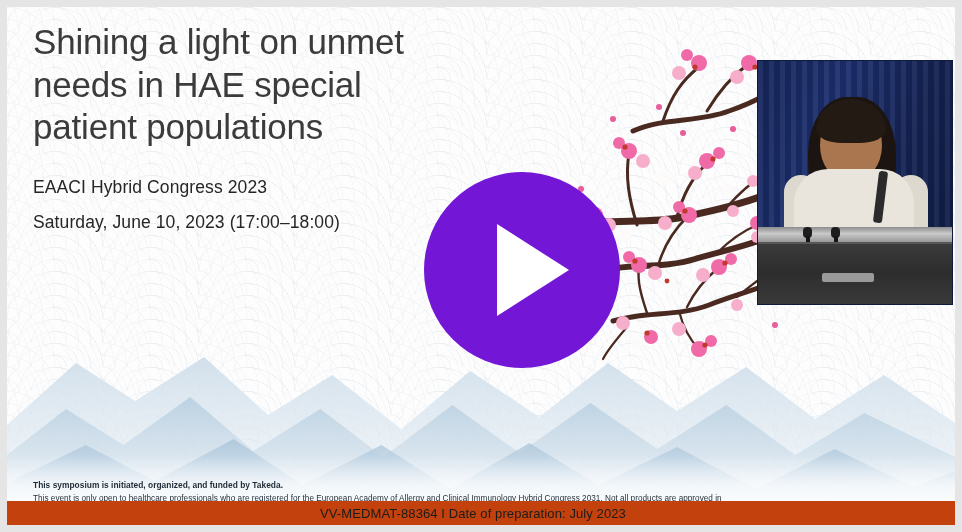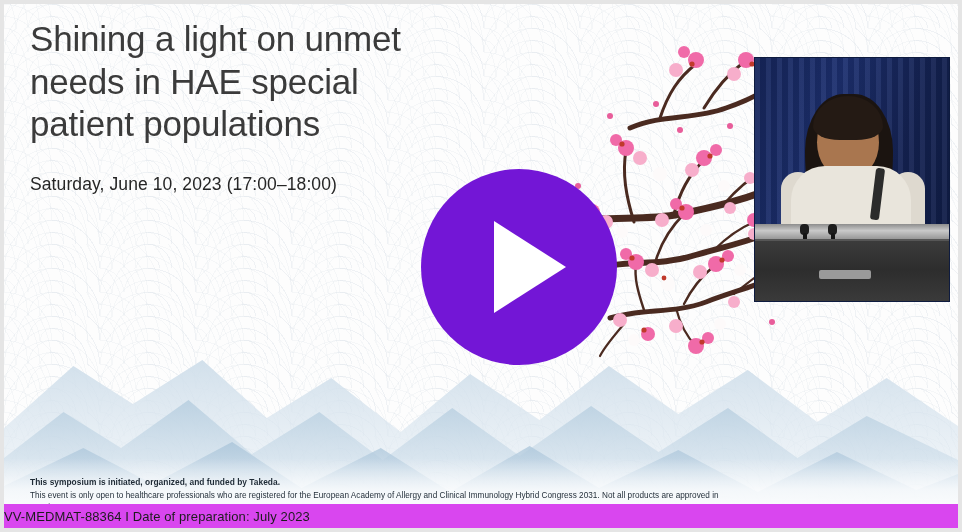--- a/index.html
+++ b/index.html
@@ -4,21 +4,21 @@
 <style>
   html,body{margin:0;padding:0;background:#1a1a1a;}
   body{font-family:"Liberation Sans",sans-serif;}
 
   .screen{
     position:relative;
     width:962px;height:532px;
     overflow:hidden;
     background:#000;
     box-sizing:border-box;
-    border:4px solid #e5e5e5;
+    border:7px solid #e5e5e5;
   }
 
   
   .slide{
     position:absolute;
     left:0;top:0;right:0;bottom:0;
     background:#fdfdfd;
     overflow:hidden;
   }
 
@@ -160,22 +160,22 @@
 
   
   .takeda-logo{
     position:absolute;left:795px;top:463px;width:140px;height:42px;
   }
   .takeda-logo svg{display:block;width:100%;height:100%;}
 
   
   .code-bar{
     position:absolute;left:0;right:0;bottom:0;height:24px;
-    background:#d946ef;
-    display:flex;align-items:center;justify-content:flex-start;
+    background:#c2410c;
+    display:flex;align-items:center;justify-content:center;
     padding-right:16px;box-sizing:border-box;
   }
   .code-bar span{
     font-size:13px;color:#1c1c1c;letter-spacing:.1px;
   }
 </style>
 </head>
 <body>
 
 <div class="screen">
@@ -307,20 +307,21 @@
               <circle cx="166" cy="118" r="3"></circle>
           </g>
         </g>
       </svg>
     </div>
 
     <div class="title-block">
       <h1 class="slide-title">Shining a light on unmet
 needs in HAE special
 patient populations</h1>
+      <p class="meta-line">EAACI Hybrid Congress 2023</p>
       <p class="meta-line date">Saturday, June 10, 2023 (17:00–18:00)</p>
     </div>
 
     <div class="video-thumb">
       <div class="curtain"></div>
       <div class="hair-back"></div>
       <div class="speaker-head"></div>
       <div class="hair-front"></div>
       <div class="shoulder-l"></div>
       <div class="shoulder-r"></div>

